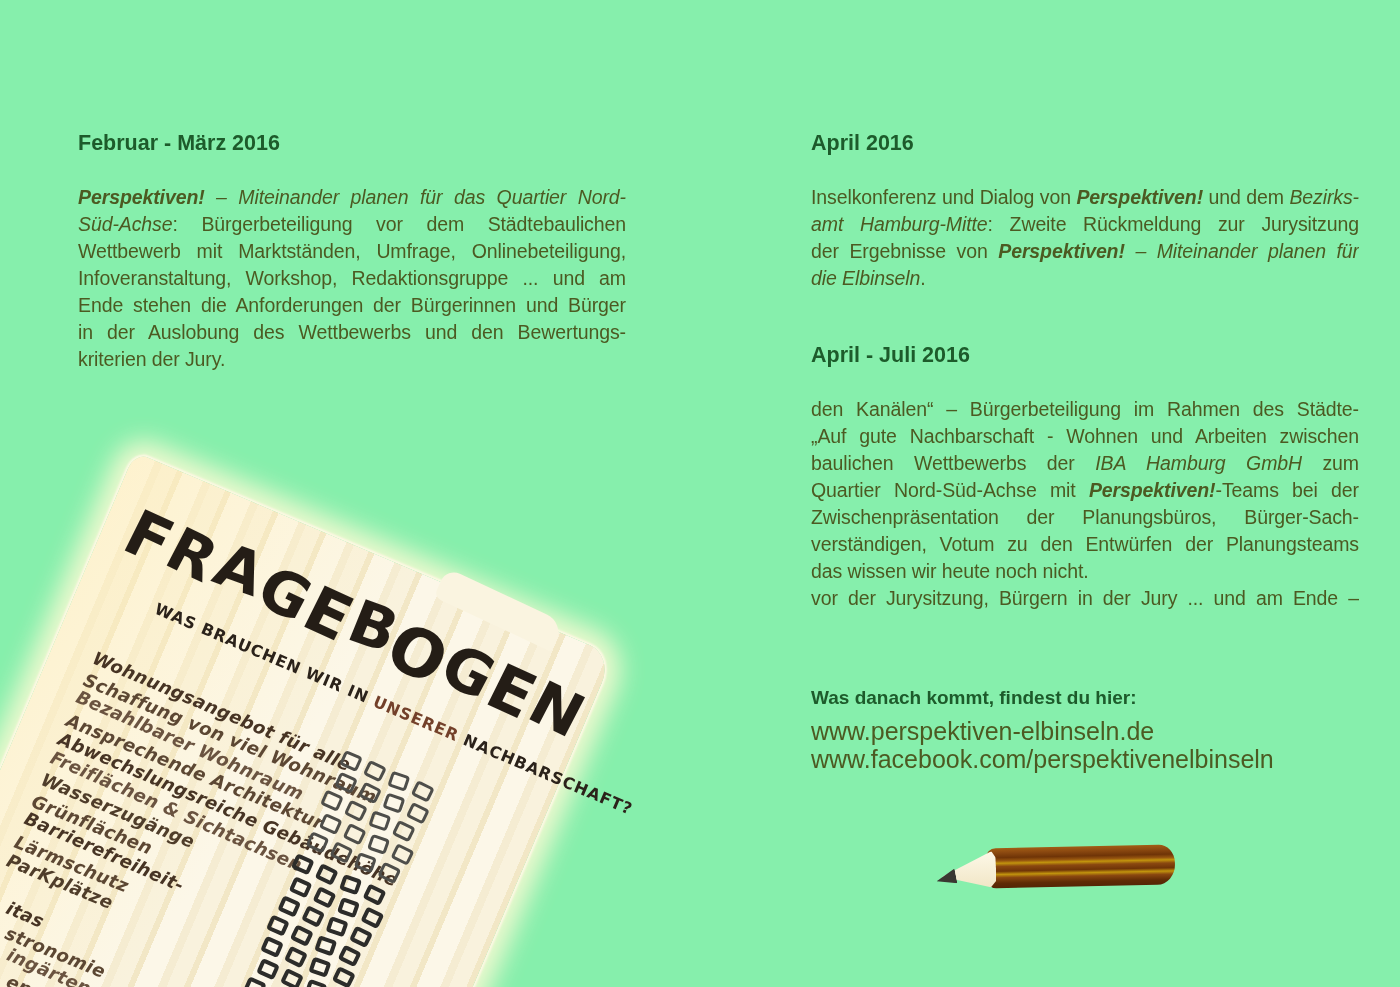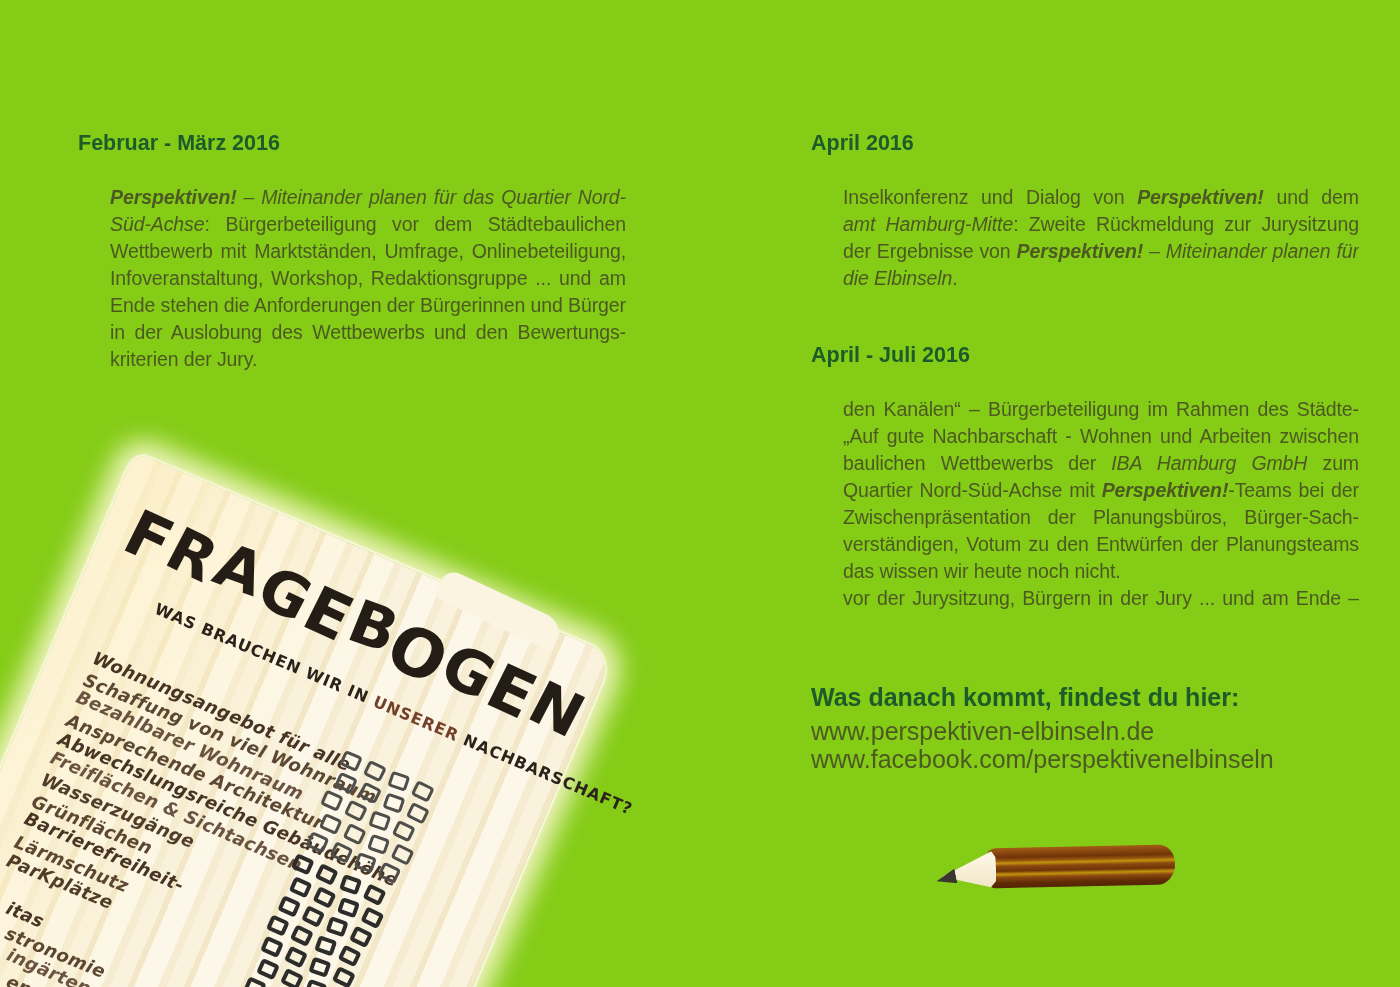--- a/index.html
+++ b/index.html
@@ -1,36 +1,36 @@
 <!DOCTYPE html>
 <html><head>
 <meta charset="utf-8">
 <style>
   html,body{margin:0;padding:0;background:#ffffff;}
   .page{
     position:relative; width:1400px; height:987px; overflow:hidden;
-    background:#84cc16;
+    background:#86efac;
     font-family:"Liberation Sans", sans-serif;
   }
   
   .col{position:absolute; top:130px; width:548px;}
   .col-left{left:78px;}
   .col-right{left:811px;}
   .date-heading{
     font-size:21.5px; font-weight:bold; color:#1D5B2B;
     margin:0 0 28px 0; line-height:26px;
   }
-  .para{font-size:19.5px; line-height:27px; color:#4C5A22; letter-spacing:-0.1px;margin-left:32px;}
+  .para{font-size:19.5px; line-height:27px; color:#4C5A22; letter-spacing:-0.1px;}
   .para .tline{text-align:justify; text-align-last:justify; height:27px; overflow:hidden;}
   .para .tline.tline-last{text-align-last:left;}
   .it{font-style:italic;}
   .bit{font-style:italic; font-weight:bold;}
   .gap-to-section2{margin-top:50px;}
   .footer-block{margin-top:72px;}
-  .footer-heading{font-size:25px; font-weight:bold; color:#1D5B2B; margin:0 0 6px 0; line-height:27px;}
+  .footer-heading{font-size:19px; font-weight:bold; color:#1D5B2B; margin:0 0 6px 0; line-height:27px;}
   .url-line{font-size:25px; line-height:28px; color:#4C5A22;}
 
   
   .paper-wrap{
     position:absolute; left:135px; top:452px; width:520px; height:760px;
     transform:rotate(23deg); transform-origin:0 0;
   }
   .paper{
     position:absolute; left:0; top:0; right:0; bottom:0;
     background:

